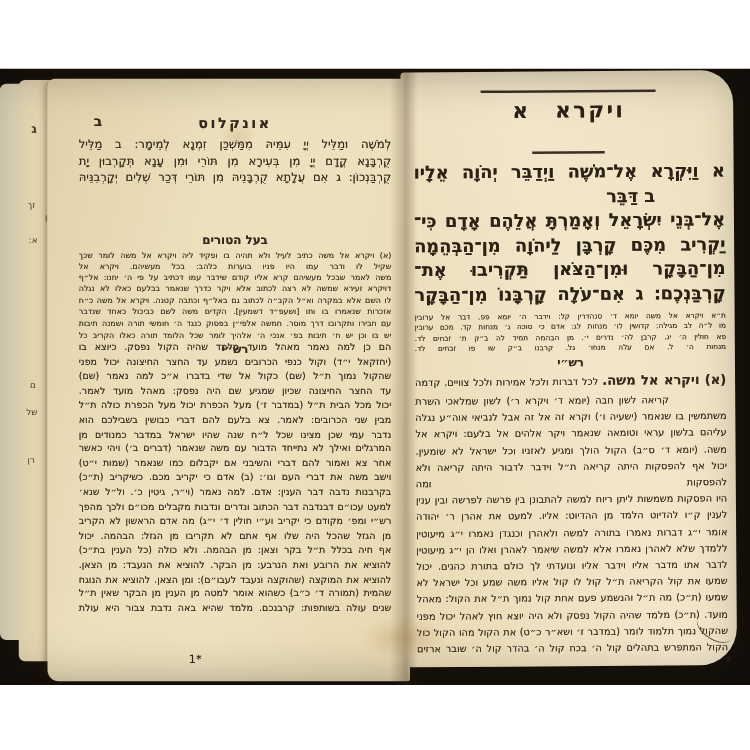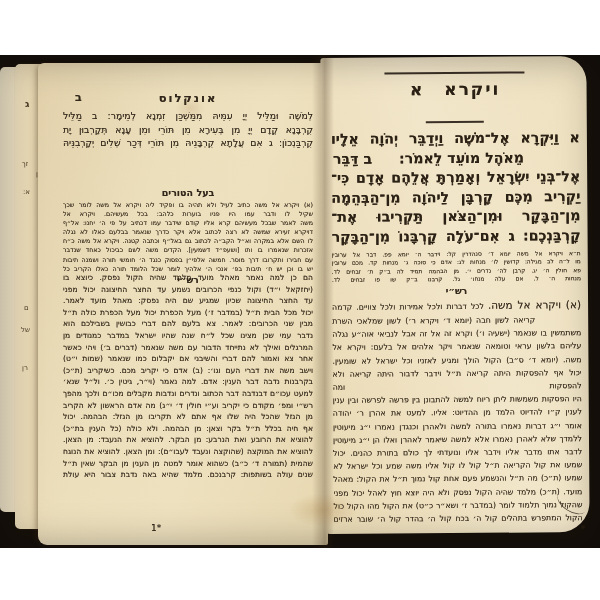--- a/index.html
+++ b/index.html
@@ -60,21 +60,21 @@
   .r-rule-top{position:absolute;left:54px;top:15px;width:140px;height:2px;background:#3b3026;}
   .r-hdr{top:22px;font-size:17px;letter-spacing:2px;word-spacing:12px;color:#2b2115;}
   .r-rule{position:absolute;left:95px;top:64px;width:58px;height:2px;background:#3b3026;}
   .torah{position:absolute;top:72px;width:100%;}
   .torah .t-line{font-size:14.2px;line-height:19.6px;font-weight:700;text-align:justify;text-align-last:justify;color:#2b2115;}
   .t-split{display:flex;justify-content:space-between;padding-left:2px;padding-right:56px;box-sizing:border-box;}
   .mesorah{position:absolute;top:193px;width:100%;}
   .mesorah .line{font-size:5.9px;line-height:8.3px;text-align:justify;text-align-last:justify;color:#3a2e1f;}
   .r-rashi-hdr{top:229px;font-size:9px;}
   .r-lead{position:absolute;top:241px;width:100%;font-size:7.8px;line-height:14px;text-align:justify;text-align-last:justify;color:#352a1c;}
-  .r-lemma{font-size:10.5px;font-weight:400;margin-top:19px;}
+  .r-lemma{font-size:10.5px;font-weight:700;margin-top:19px;}
   .r-rashi{position:absolute;top:257px;width:100%;}
   .r-rashi .line{font-size:7.8px;line-height:13.2px;text-align:justify;text-align-last:justify;color:#352a1c;}
   .r-rashi .line:nth-child(1){padding-right:46px;box-sizing:border-box;}
   .page *{text-shadow:0 0 .45px rgba(55,42,28,.55);}
 </style>
 </head>
 <body>
 
 <div class="canvas">
   <div class="photo">
@@ -111,20 +111,21 @@
             <div class="line">דויקרא זעירא שמשה לא רצה לכתוב אלא ויקר כדרך שנאמר בבלעם כאלו לא נגלה</div>
             <div class="line">לו השם אלא במקרה וא״ל הקב״ה לכתוב גם באל״ף וכתבה קטנה. ויקרא אל משה כ״ח</div>
             <div class="line">אזכרות שנאמרו בו ותו [ושעפ״ד דשמעין]. הקדים משה לשם כביכול כאחד שנדבר</div>
             <div class="line">עם חבירו ותקרובו דרך מוסר. חמשה אלפי״ן בפסוק כנגד ה׳ חומשי תורה ושמנה תיבות</div>
             <div class="line">יש בו וכן יש ח׳ תיבות בפ׳ אנכי ה׳ אלהיך לומר שכל הלומד תורה כאלו הקריב כל</div>
           </div>
         <div class="sub-hdr l-rashi-hdr">רש״י</div>
         <div class="l-rashi">
             <div class="line">הם כן למה נאמר מאהל מועד מלמד שהיה הקול נפסק. כיוצא בו</div>
             <div class="line">(יחזקאל י״ד) וקול כנפי הכרובים נשמע עד החצר החיצונה יכול מפני</div>
+            <div class="line">שהקול נמוך ת״ל (שם) כקול אל שדי בדברו א״כ למה נאמר (שם)</div>
             <div class="line">עד החצר החיצונה שכיון שמגיע שם היה נפסק: מאהל מועד לאמר.</div>
             <div class="line">יכול מכל הבית ת״ל (במדבר ז׳) מעל הכפרת יכול מעל הכפרת כולה ת״ל</div>
             <div class="line">מבין שני הכרובים: לאמר. צא בלעם להם דברי כבושין בשבילכם הוא</div>
             <div class="line">נדבר עמי שכן מצינו שכל ל״ח שנה שהיו ישראל במדבר כמנודים מן</div>
             <div class="line">המרגלים ואילך לא נתייחד הדבור עם משה שנאמר (דברים ב׳) ויהי כאשר</div>
             <div class="line">אחר צא ואמור להם דברי והשיבני אם יקבלום כמו שנאמר (שמות י״ט)</div>
             <div class="line">וישב משה את דברי העם וגו׳: (ב) אדם כי יקריב מכם. כשיקריב (ת״כ)</div>
             <div class="line">בקרבנות נדבה דבר הענין: אדם. למה נאמר (וי״ר, גיטין כ׳. ול״ל שנא׳</div>
             <div class="line">למעט עכו״ם דבנדבה דבר הכתוב ונדרים ונדבות מקבלים מכו״ם ולכך מהפך</div>
             <div class="line">רש״י ומפ׳ מקודם כי יקריב וע״י חולין ד׳ י״ג) מה אדם הראשון לא הקריב</div>
@@ -140,21 +141,20 @@
     </div>
 
     <div class="page right-page">
       <div class="col r-col">
         <div class="r-rule-top"></div>
         <div class="hdr-row r-hdr">ויקרא א</div>
         <div class="r-rule"></div>
         <div class="torah">
           <div class="t-line">א וַיִּקְרָא אֶל־מֹשֶׁה וַיְדַבֵּר יְהֹוָה אֵלָיו</div>
           <div class="t-line t-split">
-            <span>מֵאֹהֶל מוֹעֵד לֵאמֹר׃</span>
             <span>ב דַּבֵּר</span>
           </div>
           <div class="t-line">אֶל־בְּנֵי יִשְׂרָאֵל וְאָמַרְתָּ אֲלֵהֶם אָדָם כִּי־</div>
           <div class="t-line">יַקְרִיב מִכֶּם קָרְבָּן לַיהֹוָה מִן־הַבְּהֵמָה</div>
           <div class="t-line">מִן־הַבָּקָר וּמִן־הַצֹּאן תַּקְרִיבוּ אֶת־</div>
           <div class="t-line">קָרְבַּנְכֶם׃ ג אִם־עֹלָה קָרְבָּנוֹ מִן־הַבָּקָר</div>
         </div>
         <div class="mesorah">
             <div class="line">ת״א ויקרא אל משה יומא ד׳ סנהדרין קל: וידבר ה׳ יומא פפ. דבר אל ערובין</div>
             <div class="line">מו ל״ה לב מגילה: קדושין לו׳ מנחות לג: אדם כי סוכה ג׳ מנחות קד. מכם ערובין</div>

